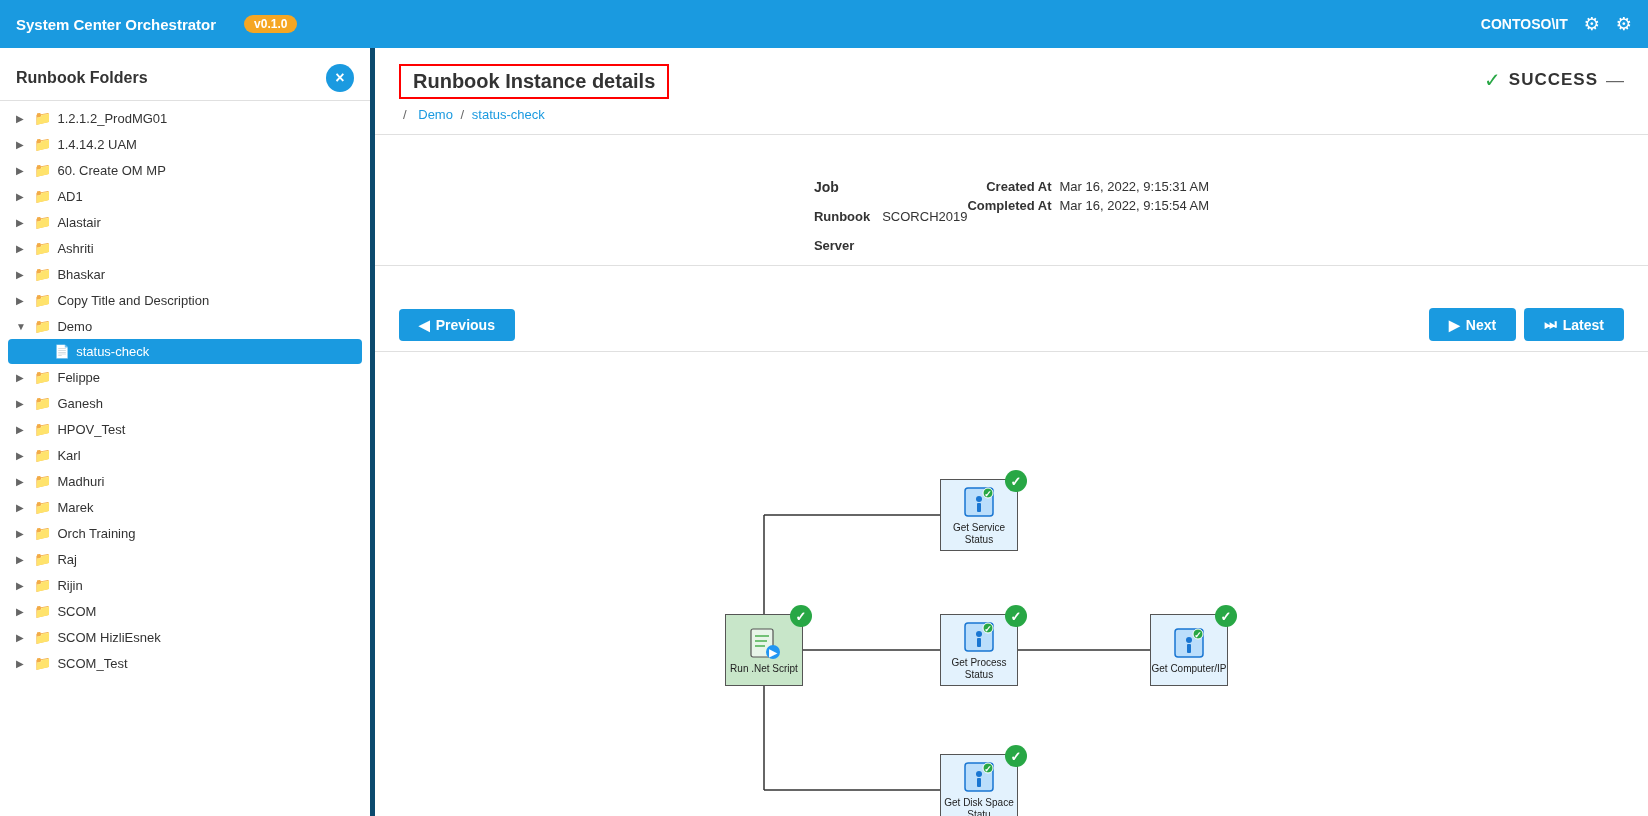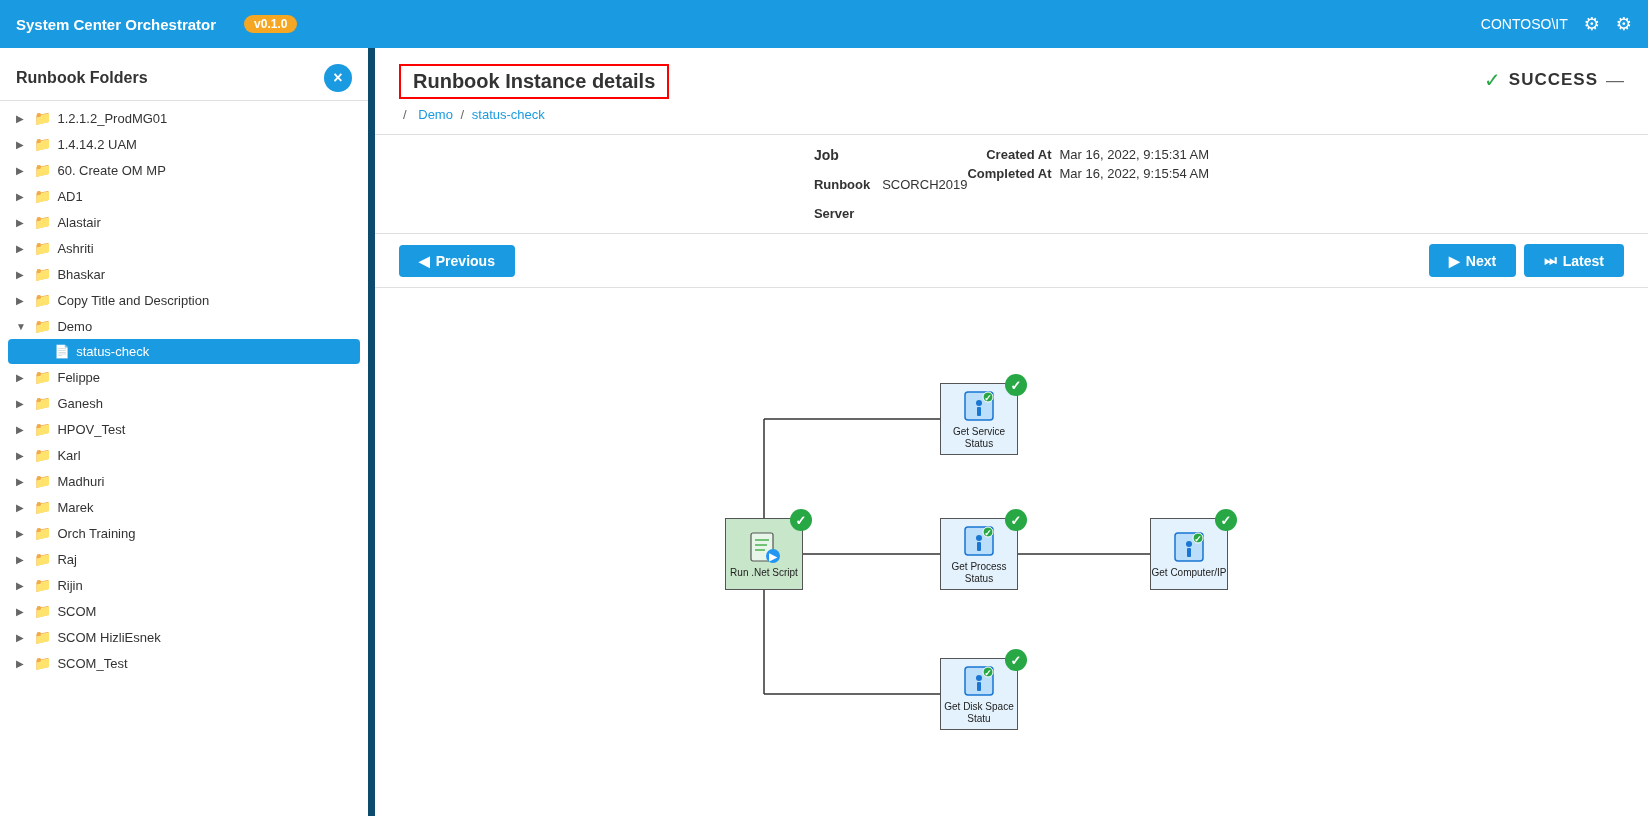--- a/index.html
+++ b/index.html
@@ -19,31 +19,31 @@
     .app-title { font-size: 15px; font-weight: 600; color: white; }
     .version-badge {
       background: #f5a623;
       color: white;
       border-radius: 12px;
       padding: 2px 10px;
       font-size: 12px;
       font-weight: 700;
     }
     .header-right { display: flex; align-items: center; gap: 16px; }
-    .header-username { font-size: 14px; font-weight: 400; }
+    .header-username { font-size: 14px; font-weight: 700; }
     .header-icon { font-size: 18px; cursor: pointer; }
 
     
     .main-layout { display: flex; height: calc(816px - 48px); }
 
     
     .sidebar {
       width: 375px;
       background: white;
-      border-right: 7px solid #0c4a6e;
+      border-right: 5px solid #0c4a6e;
       overflow-y: auto;
       flex-shrink: 0;
     }
     .sidebar-header {
       padding: 16px 16px 8px 16px;
       display: flex;
       align-items: center;
       justify-content: space-between;
     }
     .sidebar-title { font-size: 16px; font-weight: 700; color: #333; }
@@ -81,20 +81,21 @@
     .tree-item.selected .chevron { color: white; }
     .tree-item.indent1 { padding-left: 28px; }
 
     
     .main-content {
       flex: 1;
       background: white;
       overflow: auto;
       display: flex;
       flex-direction: column;
+      gap: 32px;
     }
 
     .content-header {
       padding: 16px 24px 0 24px;
       border-bottom: 1px solid #e0e0e0;
     }
     .page-title-box {
       display: inline-block;
       border: 2px solid red;
       padding: 4px 12px;

